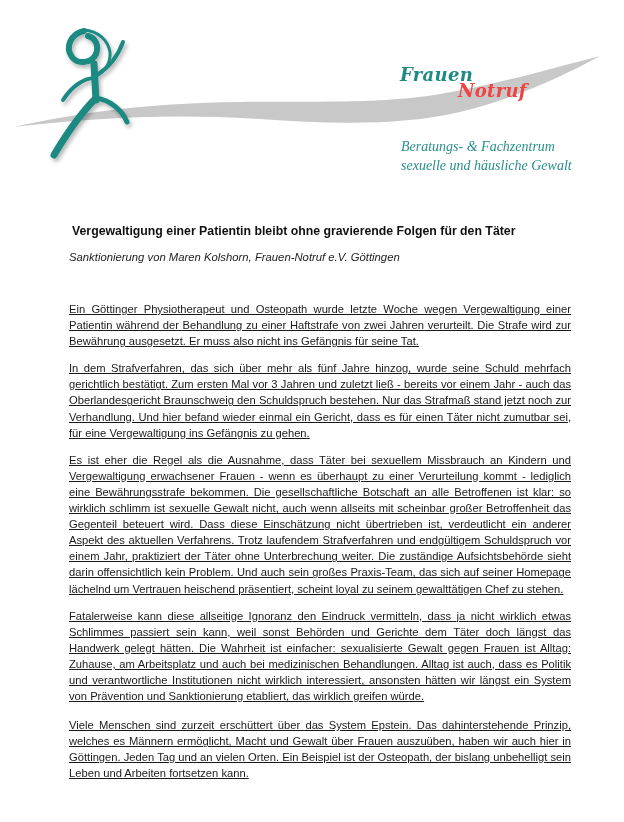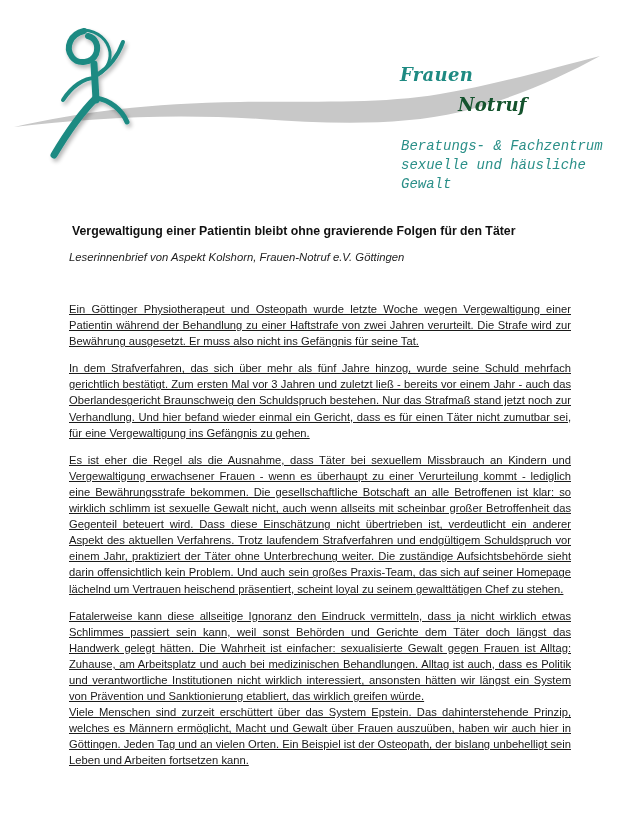--- a/index.html
+++ b/index.html
@@ -1,27 +1,27 @@
 <!DOCTYPE html>
 <html><head>
 <meta charset="utf-8">
 <style>
   html, body { margin: 0; padding: 0; background: #ffffff; }
   body { width: 624px; height: 822px; position: relative; overflow: hidden; font-family: "Liberation Sans", sans-serif; color: #111; }
   .logo-area { position: absolute; left: 0; top: 0; width: 624px; height: 200px; }
   .logo-area svg { position: absolute; left: 0; top: 0; }
   .brand-frauen { position: absolute; left: 400px; top: 64px; font-family: "DejaVu Serif", serif; font-style: italic; font-weight: bold; font-size: 18px; color: #1e8a82; letter-spacing: 0.3px; }
-  .brand-notruf { position: absolute; left: 458px; top: 94px; font-family: "DejaVu Serif", serif; font-style: italic; font-weight: bold; font-size: 18px; color: #14532d; letter-spacing: 0.3px; }
-  .brand-sub { position: absolute; left: 401px; top: 137px; font-family: Liberation Mono, monospace; font-style: italic; font-size: 14px; line-height: 19px; color: #2a8f88; }
+  .brand-notruf { position: absolute; left: 458px; top: 80px; font-family: "DejaVu Serif", serif; font-style: italic; font-weight: bold; font-size: 18px; color: #ef4444; letter-spacing: 0.3px; }
+  .brand-sub { position: absolute; left: 401px; top: 137px; font-family: Liberation Serif, serif; font-style: italic; font-size: 14px; line-height: 19px; color: #2a8f88; }
   .article { position: absolute; left: 69px; top: 220px; width: 502px; }
   .title { font-family: "Liberation Sans", sans-serif; font-weight: bold; font-size: 12.3px; margin: 3px; line-height: 16px; color: #111; }
   .byline { font-family: "Liberation Sans", sans-serif; font-style: italic; font-size: 11.3px; margin: 11px 0 0 0; line-height: 15px; color: #222; }
   .body { margin-top: 36px; }
   .body p { font-size: 11.2px; line-height: 16.1px; margin: 0 0 11px 0; text-align: justify; color: #1a1a1a; text-decoration: underline; }
-  .body p.tight { margin-bottom: 0; }
+  .body p.tight { margin-bottom: 13px; }
 </style>
 </head>
 <body>
 
 <div class="logo-area">
   <svg width="624" height="200" viewBox="0 0 624 200">
     <defs>
       <filter id="sh" x="-20%" y="-20%" width="140%" height="140%">
         <feGaussianBlur in="SourceAlpha" stdDeviation="2"></feGaussianBlur>
         <feOffset dx="2" dy="3"></feOffset>
@@ -48,21 +48,21 @@
   <div class="brand-frauen">Frauen</div>
   <div class="brand-notruf">Notruf</div>
   <div class="brand-sub">
     <div>Beratungs- &amp; Fachzentrum</div>
     <div>sexuelle und häusliche Gewalt</div>
   </div>
 </div>
 
 <div class="article">
   <h1 class="title">Vergewaltigung einer Patientin bleibt ohne gravierende Folgen für den Täter</h1>
-  <div class="byline">Leserinnenbrief von Aspekt Kolshorn, Frauen-Notruf e.V. Göttingen</div>
+  <div class="byline">Sanktionierung von Maren Kolshorn, Frauen-Notruf e.V. Göttingen</div>
   <div class="body">
     <p>Ein Göttinger Physiotherapeut und Osteopath wurde letzte Woche wegen Vergewaltigung einer Patientin während der Behandlung zu einer Haftstrafe von zwei Jahren verurteilt. Die Strafe wird zur Bewährung ausgesetzt. Er muss also nicht ins Gefängnis für seine Tat.</p>
     <p>In dem Strafverfahren, das sich über mehr als fünf Jahre hinzog, wurde seine Schuld mehrfach gerichtlich bestätigt. Zum ersten Mal vor 3 Jahren und zuletzt ließ - bereits vor einem Jahr - auch das Oberlandesgericht Braunschweig den Schuldspruch bestehen. Nur das Strafmaß stand jetzt noch zur Verhandlung. Und hier befand wieder einmal ein Gericht, dass es für einen Täter nicht zumutbar sei, für eine Vergewaltigung ins Gefängnis zu gehen.</p>
     <p>Es ist eher die Regel als die Ausnahme, dass Täter bei sexuellem Missbrauch an Kindern und Vergewaltigung erwachsener Frauen - wenn es überhaupt zu einer Verurteilung kommt - lediglich eine Bewährungsstrafe bekommen. Die gesellschaftliche Botschaft an alle Betroffenen ist klar: so wirklich schlimm ist sexuelle Gewalt nicht, auch wenn allseits mit scheinbar großer Betroffenheit das Gegenteil beteuert wird. Dass diese Einschätzung nicht übertrieben ist, verdeutlicht ein anderer Aspekt des aktuellen Verfahrens. Trotz laufendem Strafverfahren und endgültigem Schuldspruch vor einem Jahr, praktiziert der Täter ohne Unterbrechung weiter. Die zuständige Aufsichtsbehörde sieht darin offensichtlich kein Problem. Und auch sein großes Praxis-Team, das sich auf seiner Homepage lächelnd um Vertrauen heischend präsentiert, scheint loyal zu seinem gewalttätigen Chef zu stehen.</p>
     <p class="tight">Fatalerweise kann diese allseitige Ignoranz den Eindruck vermitteln, dass ja nicht wirklich etwas Schlimmes passiert sein kann, weil sonst Behörden und Gerichte dem Täter doch längst das Handwerk gelegt hätten. Die Wahrheit ist einfacher: sexualisierte Gewalt gegen Frauen ist Alltag: Zuhause, am Arbeitsplatz und auch bei medizinischen Behandlungen. Alltag ist auch, dass es Politik und verantwortliche Institutionen nicht wirklich interessiert, ansonsten hätten wir längst ein System von Prävention und Sanktionierung etabliert, das wirklich greifen würde.</p>
     <p>Viele Menschen sind zurzeit erschüttert über das System Epstein. Das dahinterstehende Prinzip, welches es Männern ermöglicht, Macht und Gewalt über Frauen auszuüben, haben wir auch hier in Göttingen. Jeden Tag und an vielen Orten. Ein Beispiel ist der Osteopath, der bislang unbehelligt sein Leben und Arbeiten fortsetzen kann.</p>
   </div>
 </div>
 
 </body></html>

